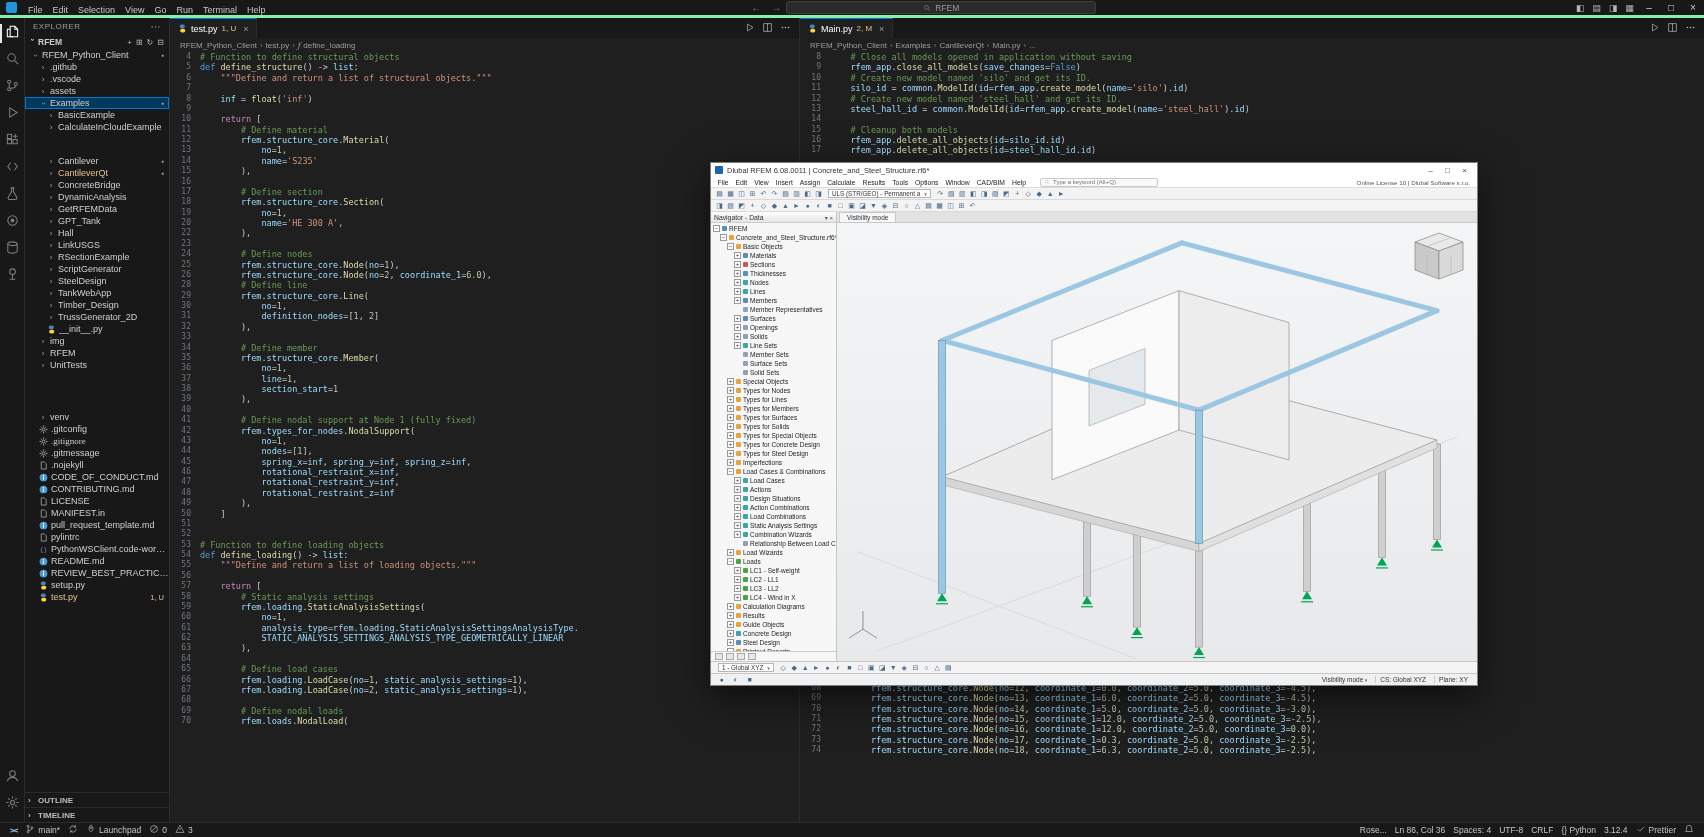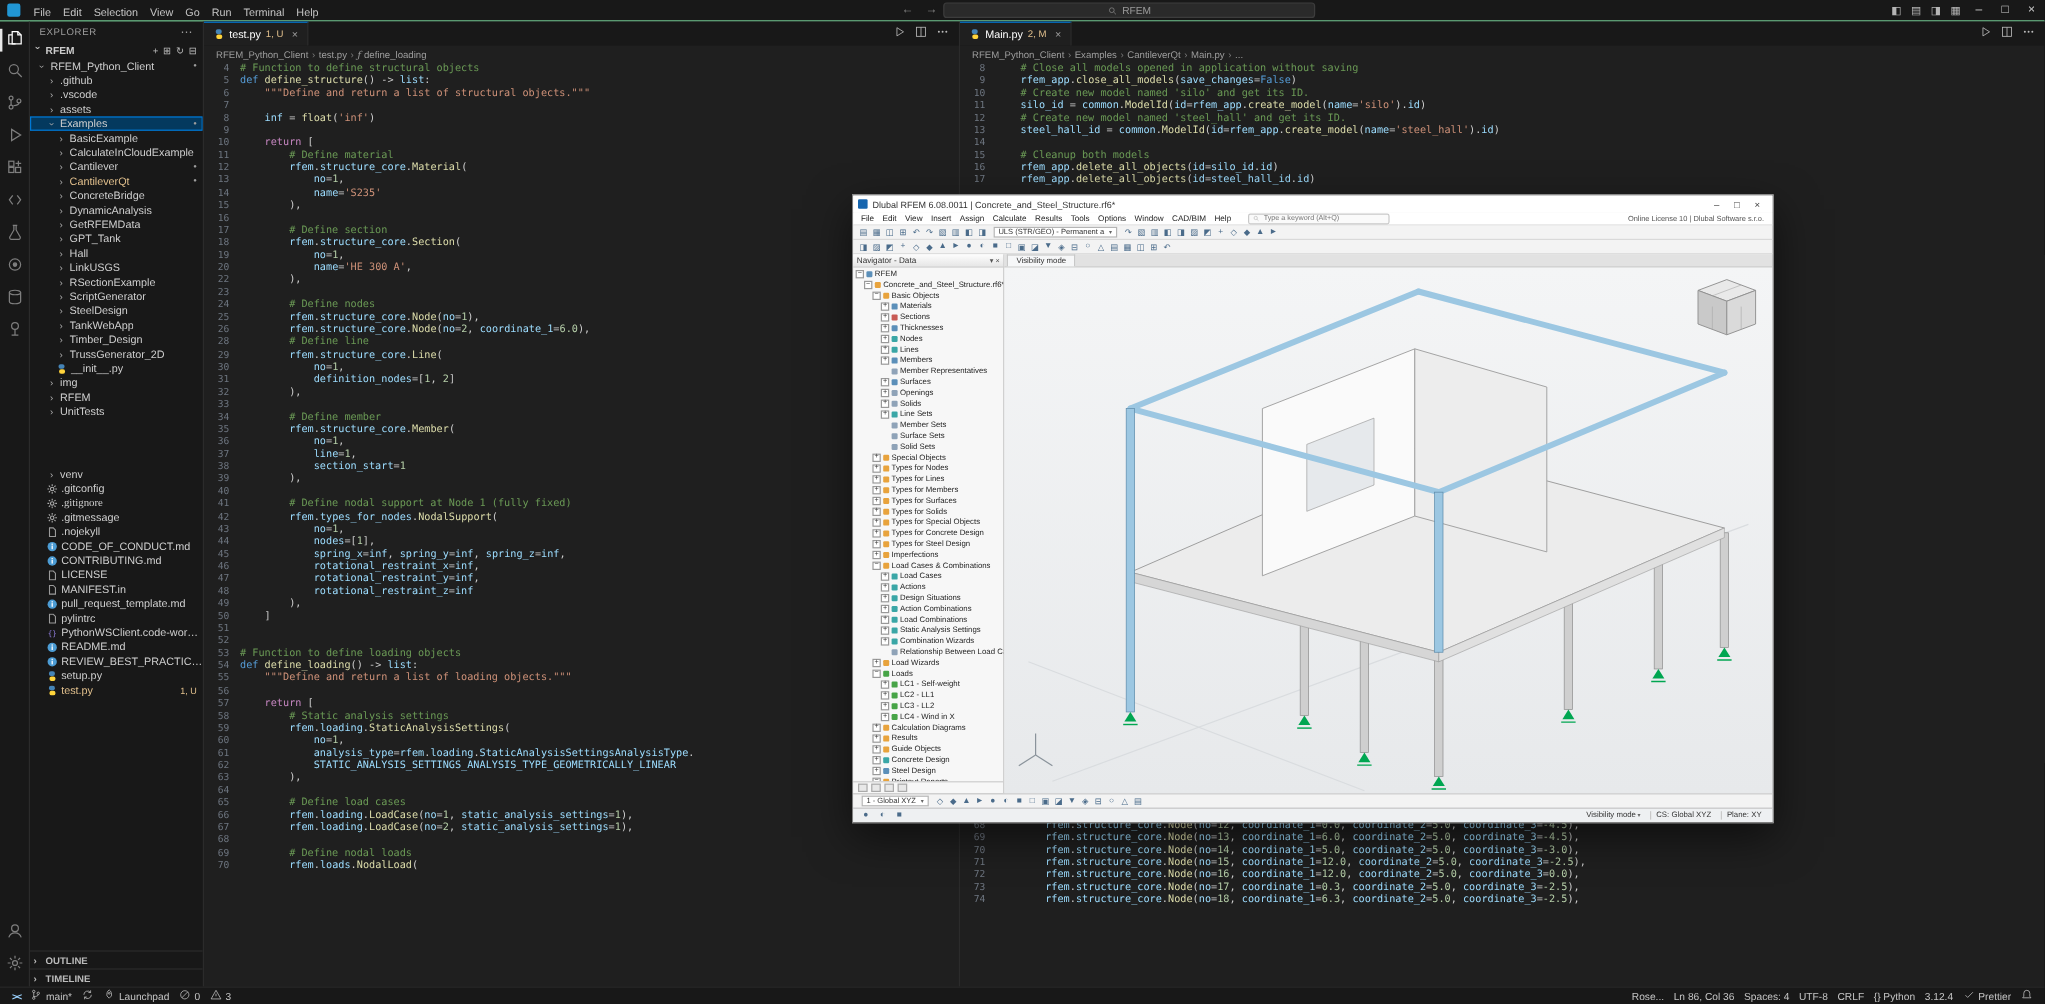--- a/index.html
+++ b/index.html
@@ -1,20 +1,20 @@
 <!DOCTYPE html>
 <html style="--accent: #0078d4; --modified: #e2c08d; --steel: #9cc7e2; --support: #00a651;"><head>
 <meta charset="utf-8">
 <style>
   html,body{margin:0;padding:0;background:#000;width:1704px;height:837px;overflow:hidden}
   *{box-sizing:border-box;-webkit-user-select:none;user-select:none}
   #screen{position:relative;width:1704px;height:837px;background:#1f1f1f;font-family:"Liberation Sans",sans-serif;color:#ccc;overflow:hidden}
 
   
-  #titlebar{height:18px;background:#181818;border-bottom:1px solid #86efac;display:flex;align-items:center}
+  #titlebar{height:18px;background:#181818;border-bottom:3px solid #86efac;display:flex;align-items:center}
   #vs-logo{width:11px;height:11px;margin:0 6px;border-radius:2px;background:#2196d4;flex:none}
   .vmenu{padding:0 5px;font-size:9px;color:#c5c5c5;cursor:default}
   .nav-arrow{font-size:10px;color:#8a8a8a;padding:0 5px}
   .nav-arrow.back::after{content:"\2190"}
   .nav-arrow.fwd::after{content:"\2192"}
   #cmd-center{display:flex;align-items:center;justify-content:center;gap:4px;width:310px;height:13px;background:#2a2a2a;border:1px solid #3c3c3c;border-radius:3px;font-size:8.5px;color:#9a9a9a}
   #cmd-center .mag{width:8px;height:8px;display:inline-block}
   .tspacer{flex:1}
   .tb-ico{font-size:9px;color:#b5b5b5;padding:0 4px}
   .tb-ico.i1::after{content:"\25E7"}.tb-ico.i2::after{content:"\25A4"}.tb-ico.i3::after{content:"\25E8"}.tb-ico.i4::after{content:"\25A6"}
@@ -299,21 +299,21 @@
             <span class="sdot">●</span>
           </div>
           <div class="srow" style="padding-left: 22px;">
             <span class="chevf"></span>
             <span class="slbl">BasicExample</span>
           </div>
           <div class="srow" style="padding-left: 22px;">
             <span class="chevf"></span>
             <span class="slbl">CalculateInCloudExample</span>
           </div>
-          <div class="srow" style="padding-left: 22px;">
+          <div class="srow" style="padding-left: 22px; margin-top: 22px;">
             <span class="chevf"></span>
             <span class="slbl">Cantilever</span>
             <span class="sdot">●</span>
           </div>
           <div class="srow" style="padding-left: 22px;">
             <span class="chevf"></span>
             <span class="slbl mod">CantileverQt</span>
             <span class="sdot">●</span>
           </div>
           <div class="srow" style="padding-left: 22px;">

